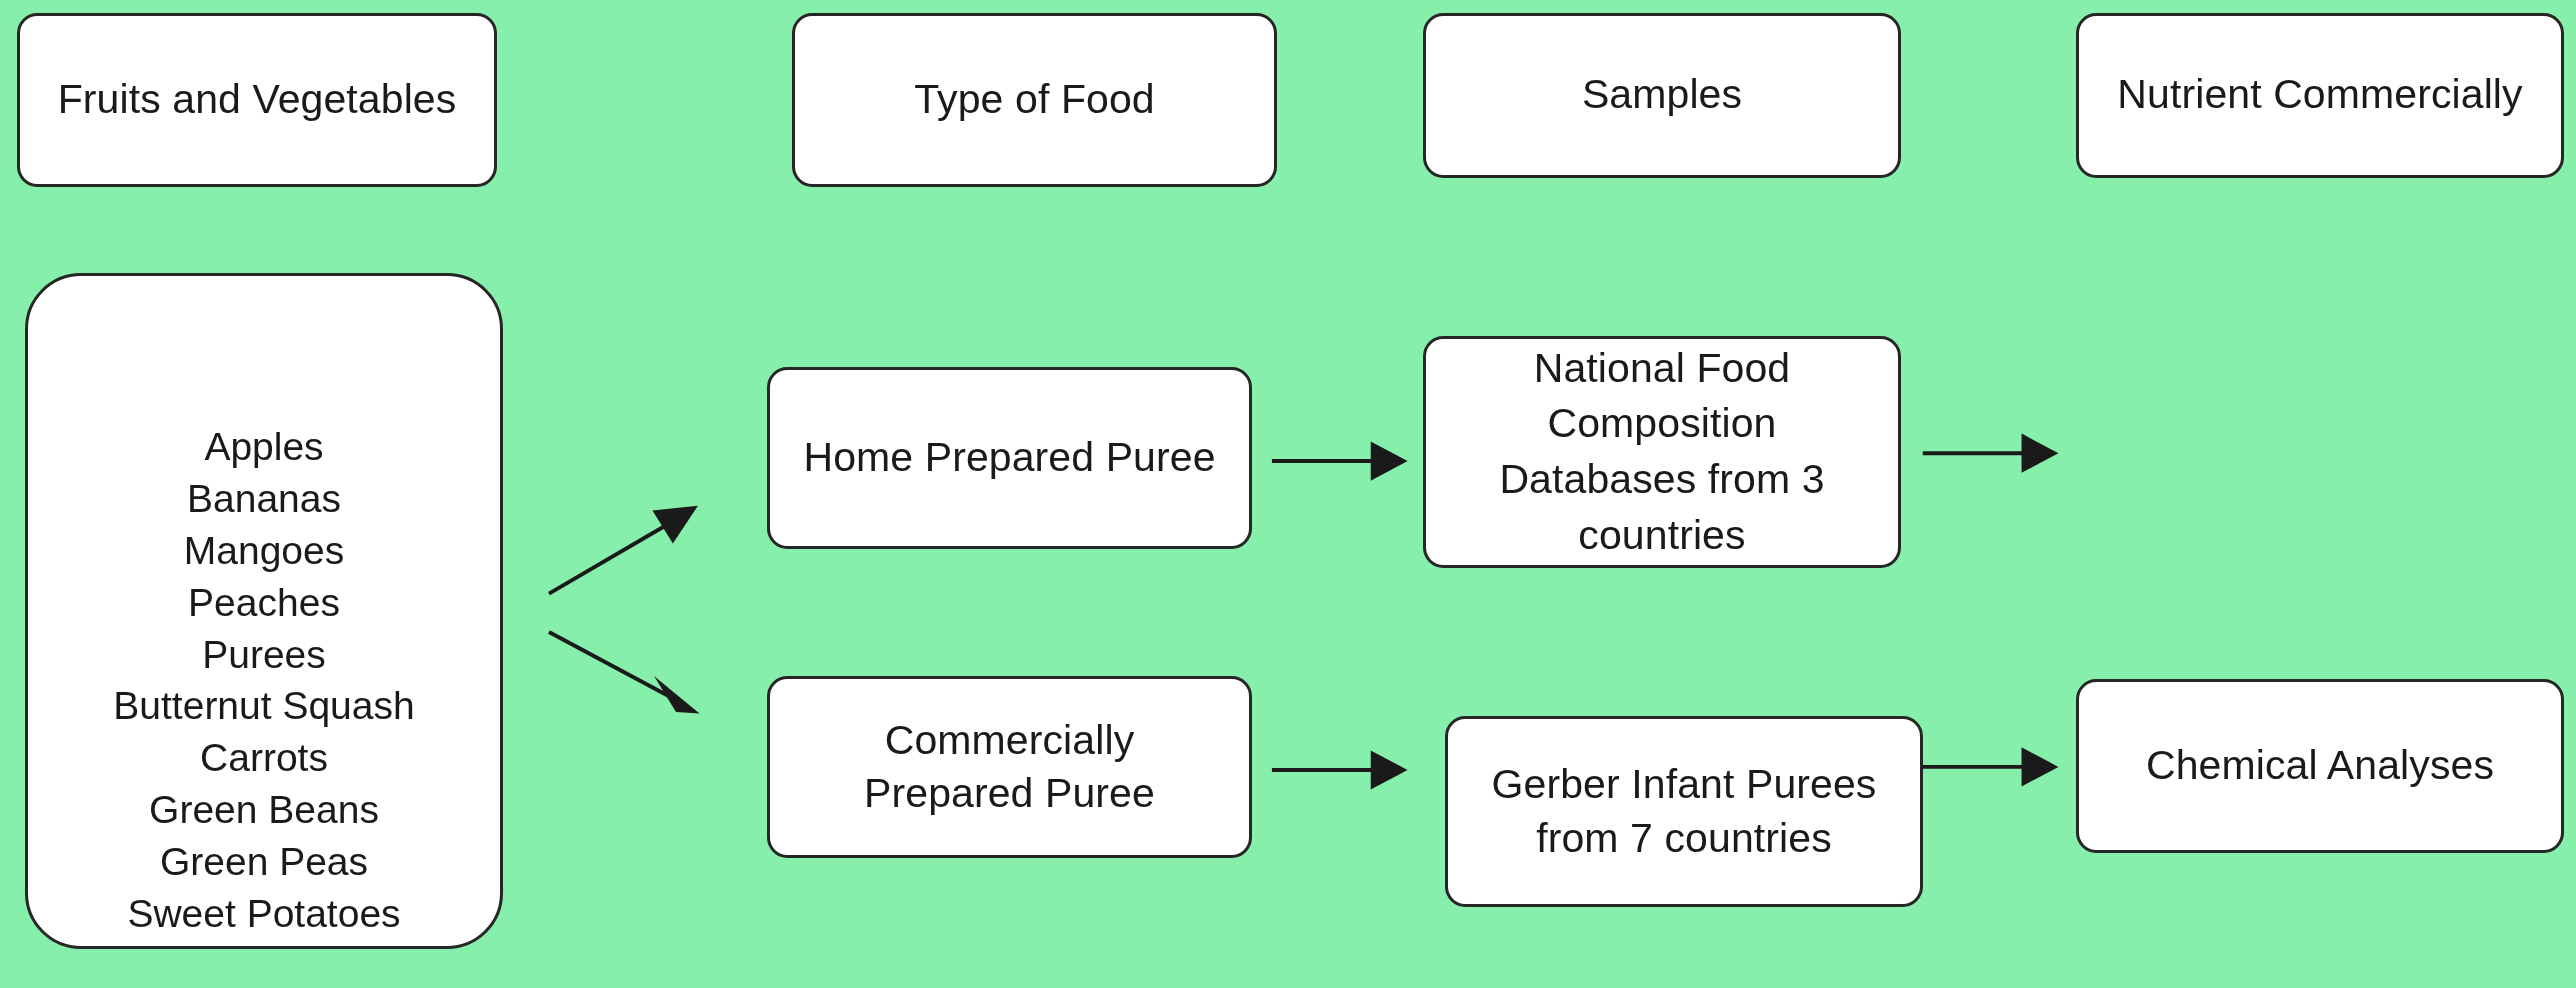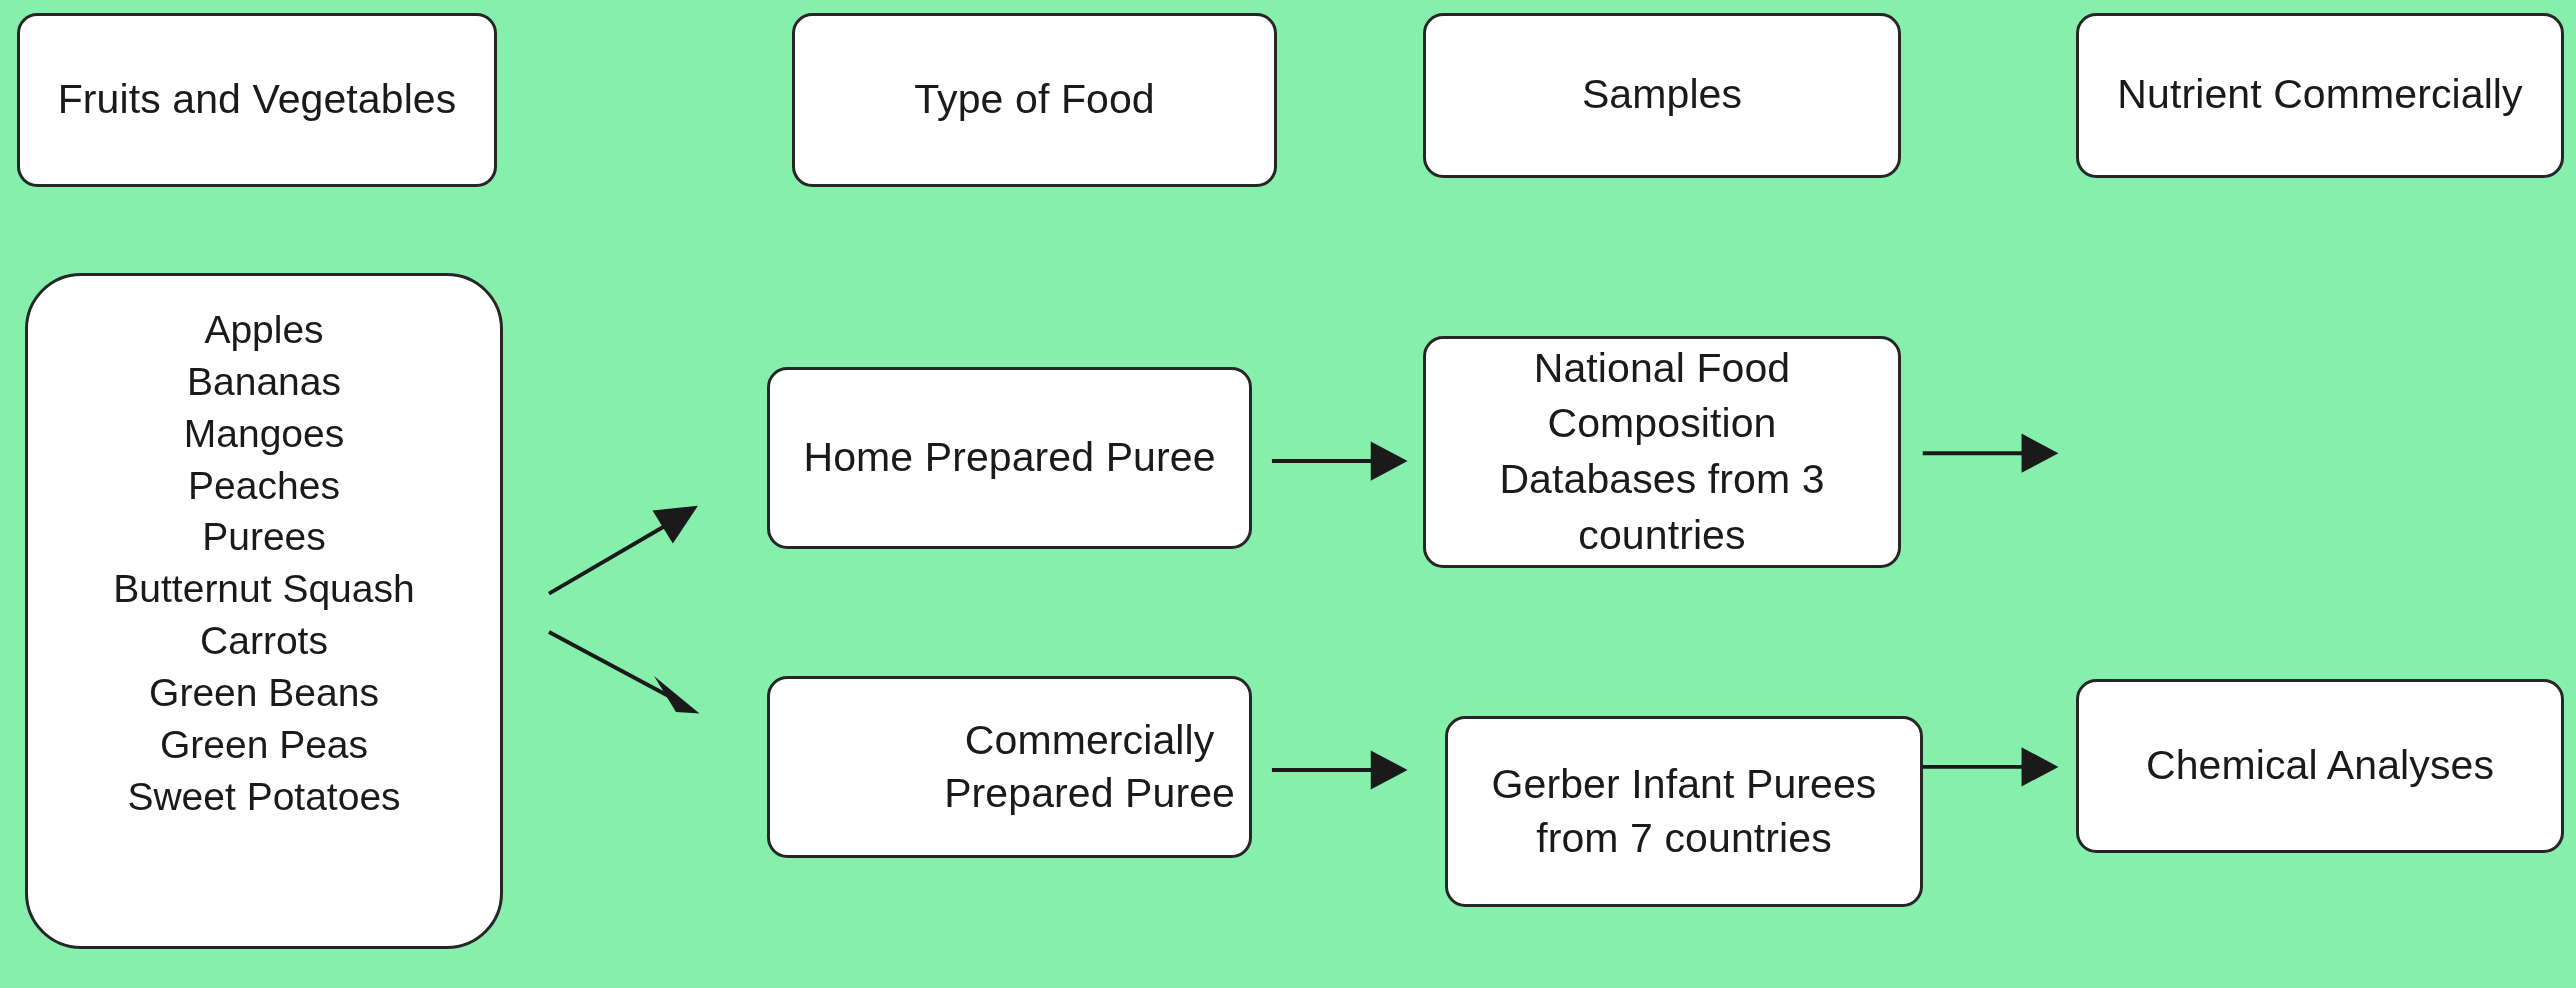--- a/index.html
+++ b/index.html
@@ -47,37 +47,37 @@
   #hdr-samples           { left: 1423px; top: 12.5px;  width: 478px; height: 165px; }
   #hdr-nutrient-comp     { left: 2076px; top: 12.5px;  width: 488px; height: 165px; }
 
   
   #node-produce-list {
     left: 25px;
     top: 273px;
     width: 478px;
     height: 676px;
     border-radius: 56px;
-    align-items: flex-start;
+    align-items: flex-end;
     padding-top: 28px;
   }
   #node-produce-list .produce-items {
     width: 100%;
     text-align: center;
   }
   #node-produce-list .produce-item {
     display: block;
     font-size: 39px;
     line-height: 1.33;
     color: #1a1a1a;
   }
 
   
   #node-home-puree        { left: 767px;  top: 367px; width: 485px; height: 182px; }
-  #node-commercial-puree  { left: 767px;  top: 676px; width: 485px; height: 182px; justify-content: flex-end; }
+  #node-commercial-puree  { left: 767px;  top: 676px; width: 485px; height: 182px; }
   #node-national-db       { left: 1423px; top: 336px; width: 478px; height: 232px; }
   #node-gerber-purees     { left: 1445px; top: 668px; width: 478px; height: 191px; margin-top: 48px; }
   #node-food-profiles     { left: 2076px; top: 365px; width: 488px; height: 174px; }
   #node-chemical-analyses { left: 2076px; top: 679px; width: 488px; height: 174px; }
 
   #node-national-db .node-label { line-height: 1.36; }
 
   
   #connector-layer {
     position: absolute;

